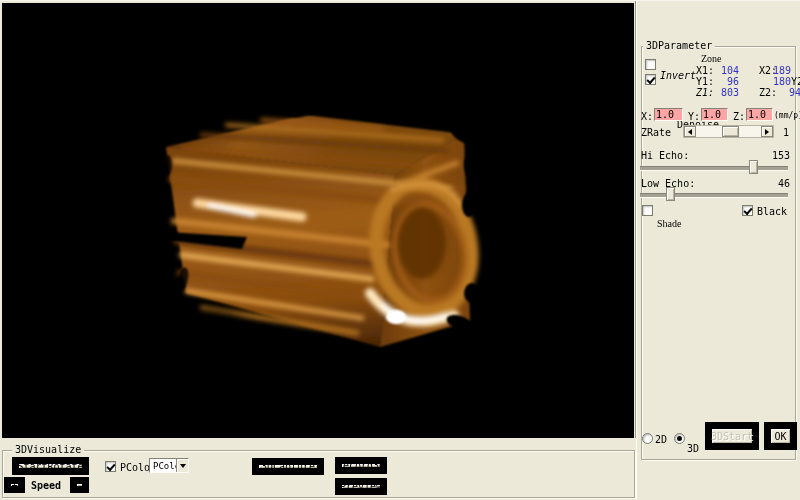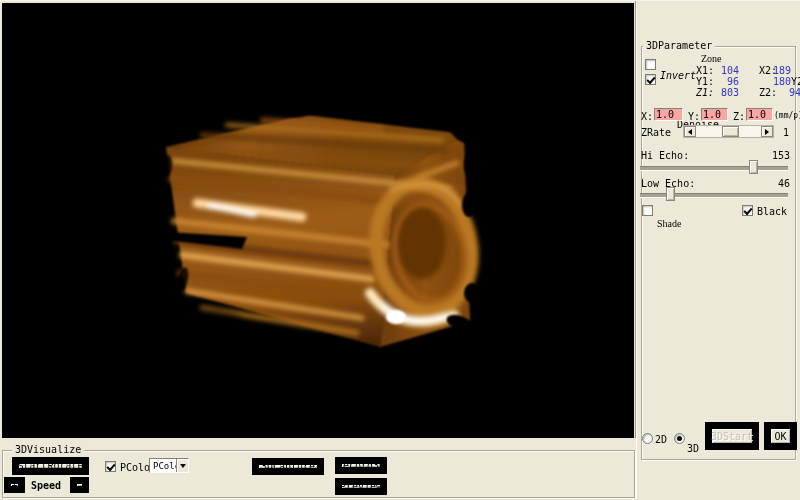--- a/index.html
+++ b/index.html
@@ -209,21 +209,21 @@
     <div class="radio sel" style="left:37px;top:432px;"></div>
     <div class="lbl" style="left:50px;top:433px;margin-top:9px;">3D</div>
     <div class="btn disabled" style="left:68px;top:421px;width:54px;height:28px;">3DStart</div>
     <div class="btn" style="left:127px;top:421px;width:33px;height:28px;">OK</div>
   </div>
 
   <div class="bottom-bar">
     <div class="groupbox" style="left:2px;top:12px;width:631px;height:46px;"></div>
     <div class="lbl gb-label" style="left:12px;top:6px;">3DVisualize</div>
 
-    <div class="btn" style="left:12px;top:19px;width:77px;height:18px;font-family:Liberation Mono, monospace;">StartRotate</div>
+    <div class="btn" style="left:12px;top:19px;width:77px;height:18px;">StartRotate</div>
     <div class="btn" style="left:4px;top:39px;width:21px;height:16px;">+</div>
     <div class="lbl" style="left:31px;top:42px;font-weight:bold;">Speed</div>
     <div class="btn" style="left:70px;top:39px;width:19px;height:16px;">-</div>
 
     <div class="cb checked" style="left:105px;top:23px;"></div>
     <div class="lbl" style="left:120px;top:24px;">PColor</div>
     <div class="dd" style="left:149px;top:20px;width:40px;height:15px;">
       <span class="dd-text">PColor</span>
       <span class="dd-btn">
           <span class="arr-d"></span>

